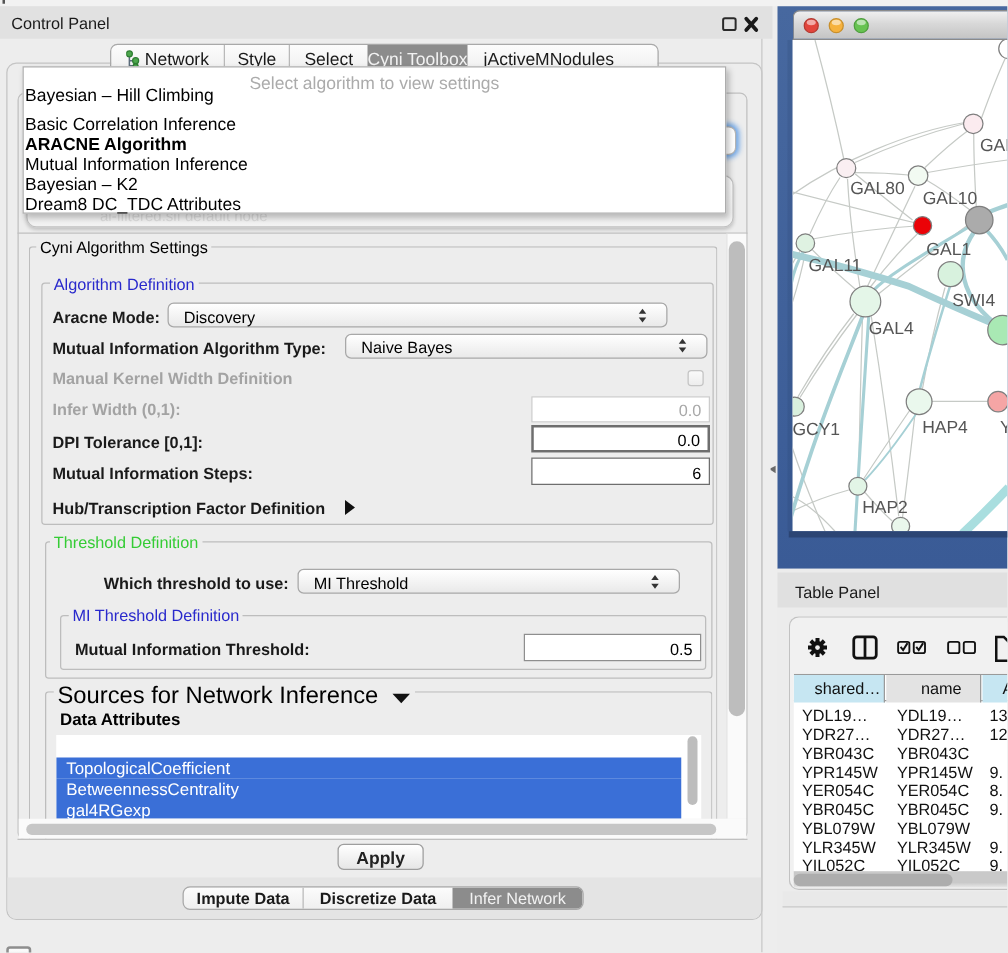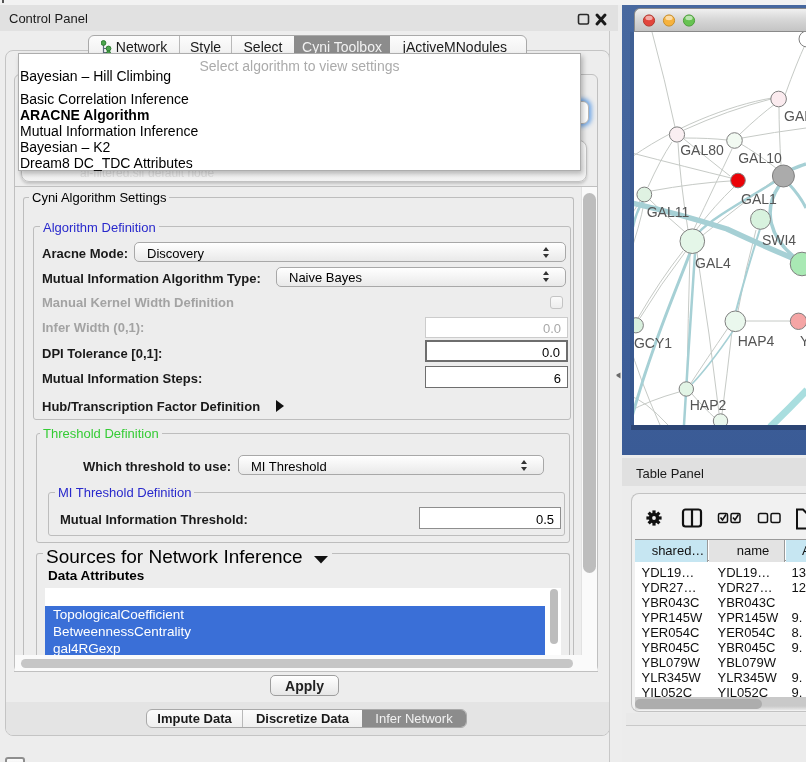--- a/index.html
+++ b/index.html
@@ -46,34 +46,34 @@
     <svg width="11" height="15" viewBox="0 0 11 15" style="margin-right:4px;">
       <path d="M2.5 5 L2.5 12.5 L6.5 12.5 M2.5 8.5 L6.5 8.5" fill="none" stroke="#5A6B7A" stroke-width="1.2"></path>
       <circle cx="2.5" cy="3" r="2.4" fill="#4CA64C" stroke="#2E7D32" stroke-width="1"></circle>
       <circle cx="7.5" cy="8.5" r="2.4" fill="#4CA64C" stroke="#2E7D32" stroke-width="1"></circle>
       <circle cx="7.5" cy="13" r="2" fill="#4CA64C" stroke="#2E7D32" stroke-width="1"></circle>
     </svg>
     Network
   </div>
   <div style="width:52px;display:flex;align-items:center;justify-content:center;border-right:1px solid #B9B9B9;">Style</div>
   <div style="width:62px;display:flex;align-items:center;justify-content:center;">Select</div>
-  <div style="width:96px;display:flex;align-items:center;justify-content:center;background:#8C8C8C;color:#F2F2F2;">Cyni Toolbox</div>
+  <div style="width:80px;display:flex;align-items:center;justify-content:center;background:#8C8C8C;color:#F2F2F2;">Cyni Toolbox</div>
   <div style="width:130px;display:flex;align-items:center;justify-content:center;">jActiveMNodules</div>
 </div>
 
 <div class="abs" style="left:14px;top:186px;width:584px;height:1px;background:#C0C0C0;"></div>
 
 <div class="abs" style="left:23px;top:197px;width:551px;height:475px;border:1px solid #BDBDBD;border-bottom:none;border-radius:3px 3px 0 0;"></div>
 <div class="abs" style="left:29px;top:190px;background:#EDEDED;padding:0 3px;font-size:13px;color:#000;">Cyni Algorithm Settings</div>
 
 <div class="abs" style="left:33px;top:226px;width:538px;height:194px;border:1px solid #BDBDBD;border-radius:3px;"></div>
 <div class="abs" style="left:40px;top:220px;background:#EDEDED;padding:0 3px;font-size:13px;color:#2929CC;">Algorithm Definition</div>
 
 <div class="abs" style="left:42px;top:246px;font-size:13px;font-weight:bold;color:#1A1A1A;">Aracne Mode:</div>
-<div class="abs combo" style="left:134px;top:242px;width:432px;height:20px;">
+<div class="abs combo" style="left:134px;top:242px;width:400px;height:20px;">
     <span>Discovery</span>
     <i></i>
   </div>
 
 <div class="abs" style="left:42px;top:271px;font-size:13px;font-weight:bold;color:#1A1A1A;">Mutual Information Algorithm Type:</div>
 <div class="abs combo" style="left:276px;top:266.5px;width:290px;height:20px;">
     <span>Naive Bayes</span>
     <i></i>
   </div>
 

